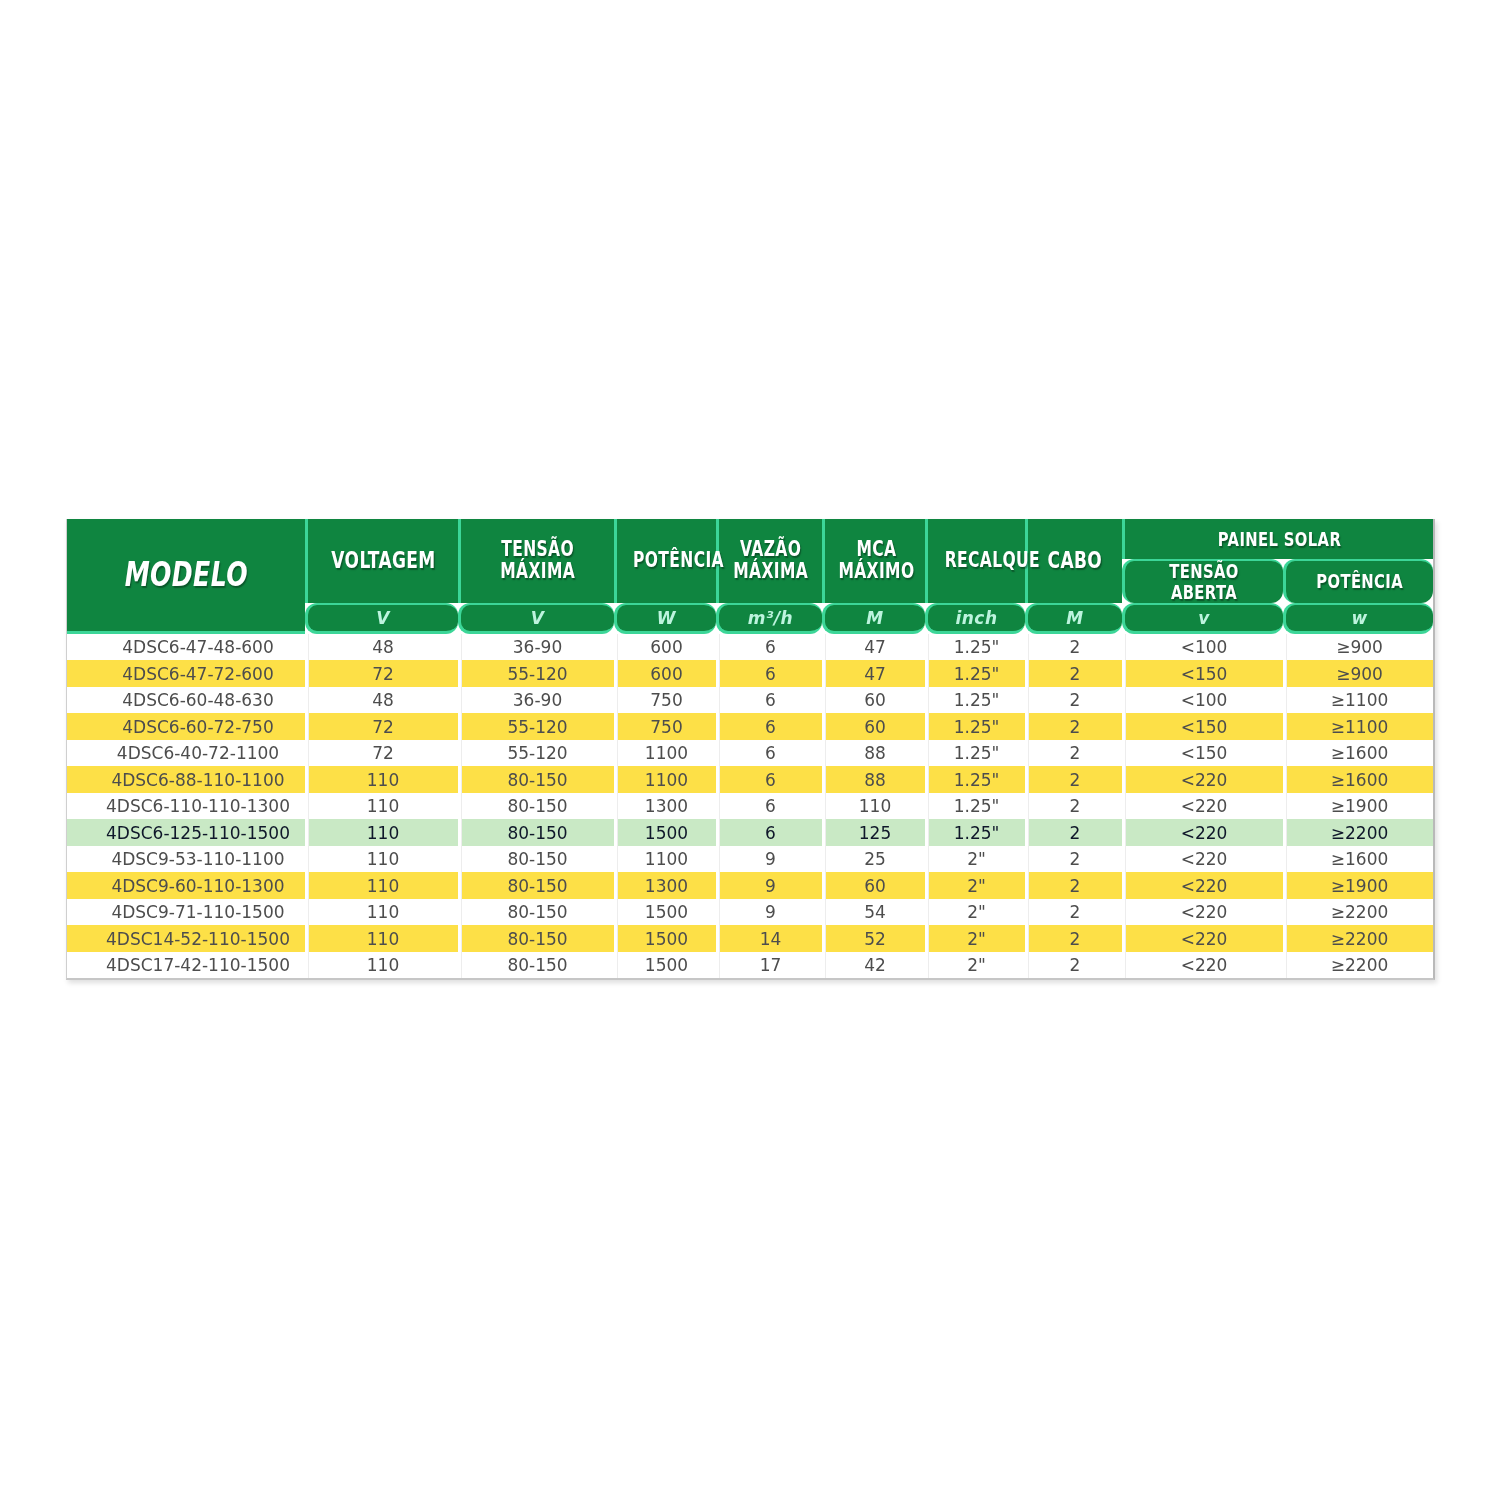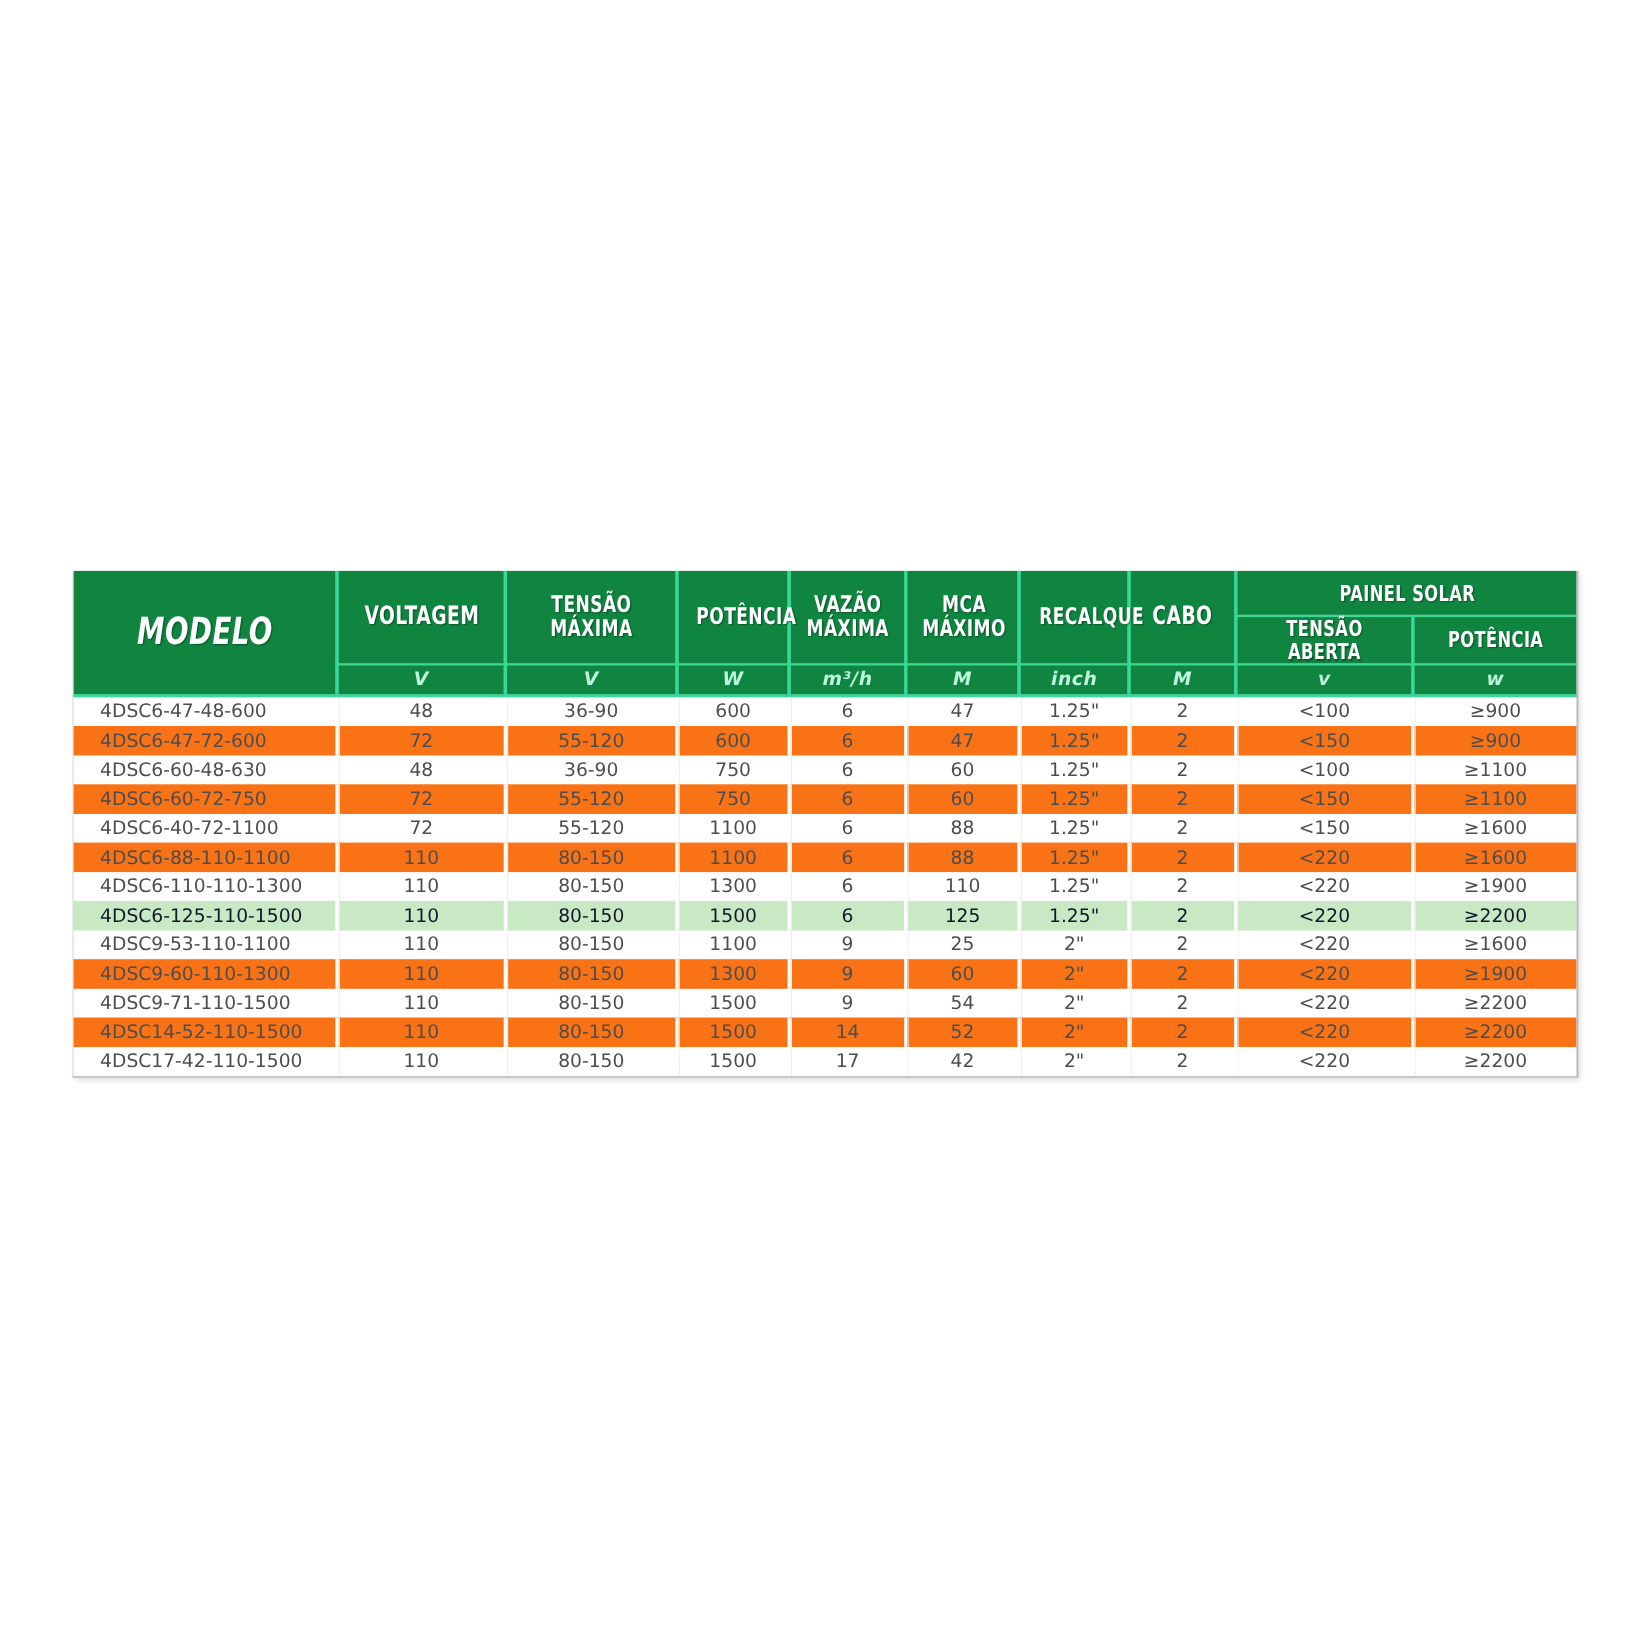--- a/index.html
+++ b/index.html
@@ -32,21 +32,21 @@
     font-weight: bold;
     text-align: center;
     vertical-align: middle;
     padding: 0;
   }
   tr.h1 { height: 40px; }
   tr.h2 { height: 38px; }
   tr.units { height: 31px; }
 
   th.bl { border-left: 3px solid #3CD698; }
-  tr.h2 th, tr.units th { border-top: 2px solid #3CD698; }
+  tr.h2 th, tr.units th { border-top: 2px solid #3CD698; border-radius: 12px; }
   thead th.hb { border-bottom: 3px solid #3CD698; font-style: italic; }
 
   .cond {
     display: inline-block;
     transform: scaleX(0.74);
     white-space: pre-line;
     letter-spacing: 0.5px;
     line-height: 1.04;
     text-shadow: 1.5px 1.5px 1.5px rgba(0,0,0,0.35);
   }
@@ -72,24 +72,24 @@
     text-align: center;
     vertical-align: middle;
     border-left: 3px solid #ffffff;
     box-shadow: inset 1px 0 0 #ededed;
     overflow: hidden;
     white-space: nowrap;
   }
   tbody td:first-child {
     border-left: none;
     box-shadow: none;
-    text-align: left;
+    text-align: center;
     padding-left: 24px;
   }
-  tbody tr.gray td { background: #f97316; }
+  tbody tr.gray td { background: #fde047; }
   tbody tr.highlight td { background: #C9E9C5; color: #0f172a; }
 
   tbody tr.highlight td { position: relative; }
   tbody tr.highlight td:first-child::before {
     content: ""; position: absolute; left: -7px; top: 0; bottom: 0; width: 7px;
     background: #D9EFD6;
   }
   tbody tr.highlight td:last-child::after {
     content: ""; position: absolute; right: -10px; top: 0; bottom: 0; width: 9px;
     background: #D9EFD6;

